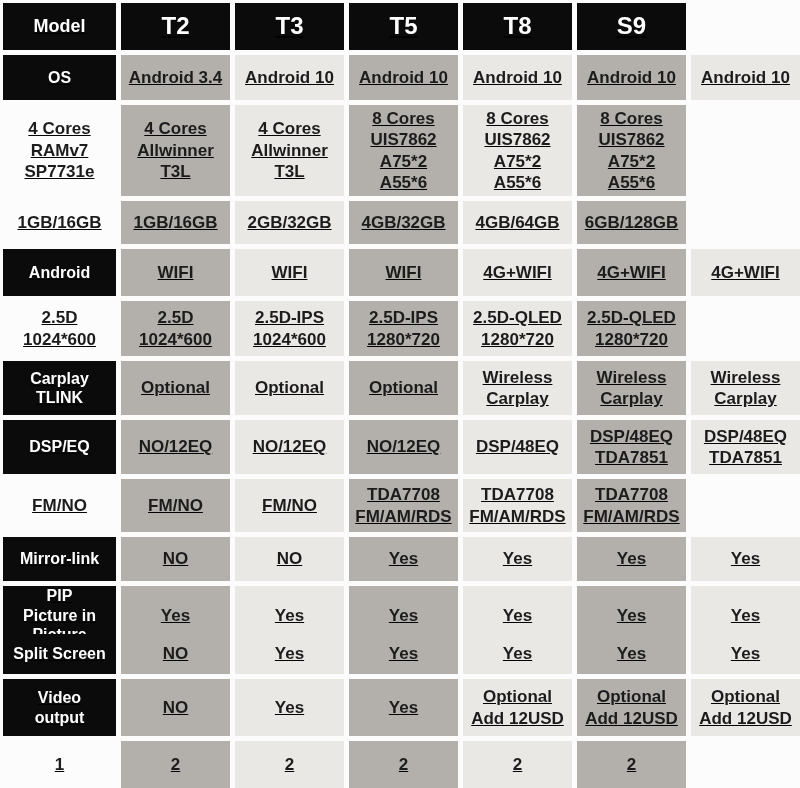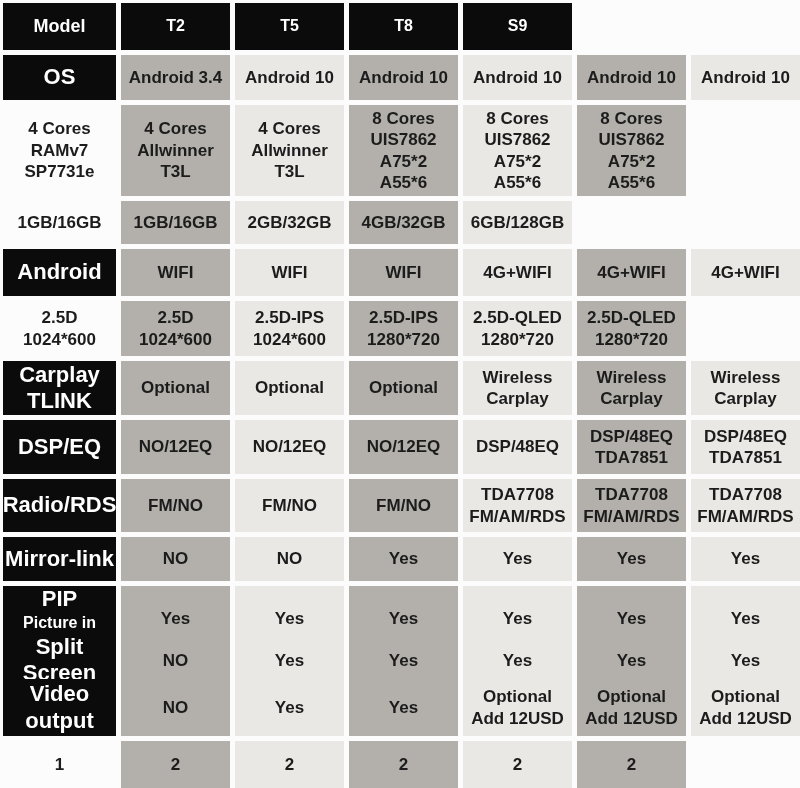--- a/index.html
+++ b/index.html
@@ -17,20 +17,21 @@
     font-family:"Liberation Sans",sans-serif;
     font-weight:bold;
     overflow:hidden;
   }
   .table{
     box-sizing:border-box;
     width:800px;height:788px;
     padding:3px 0 0 3px;
     display:flex;flex-direction:column;
     gap:5px;
+    text-decoration:underline;
   }
   .row{
     display:grid;
     grid-template-columns:113px repeat(6,1fr);
     gap:5px;
     flex-shrink:0;
   }
   
   .table > .row:nth-child(1){height:47px}
   .table > .row:nth-child(2){height:45px}
@@ -57,32 +58,33 @@
     line-height:1.26;
   }
   
   .row > .cell:nth-child(2n){background:var(--dark-cell);}
   .row > .cell:nth-child(2n+3){background:var(--light-cell);}
   
   .row > .cell.label, .row.head > .cell{
     background:var(--black-cell);
     color:var(--header-text);
   }
-  .head .cell{font-size:16px;}
+  .head .cell{font-size:24px;}
   .head .cell.label{font-size:18px;}
-  .label-main{font-size:22px;line-height:1.2;white-space:pre-line;}
+  .label-main{font-size:16px;line-height:1.2;white-space:pre-line;}
   .label-sub{font-size:16px;line-height:1.2;margin-top:1px;}
 </style>
 </head>
 <body>
 
 <div class="table">
   <div class="row head">
     <div class="cell label">Model</div>
     <div class="cell">T2</div>
+    <div class="cell">T3</div>
     <div class="cell">T5</div>
     <div class="cell">T8</div>
     <div class="cell">S9</div>
   </div>
 
   <div class="row">
     <div class="cell label">
       <span class="label-main">OS</span>
       
     </div>
@@ -116,20 +118,21 @@
 UIS7862
 A75*2
 A55*6</div>
   </div>
 
   <div class="row">
     <div class="cell d">1GB/16GB</div>
     <div class="cell d">1GB/16GB</div>
     <div class="cell d">2GB/32GB</div>
     <div class="cell d">4GB/32GB</div>
+    <div class="cell d">4GB/64GB</div>
     <div class="cell d">6GB/128GB</div>
   </div>
 
   <div class="row">
     <div class="cell label">
       <span class="label-main">Android</span>
       
     </div>
     <div class="cell d">WIFI</div>
     <div class="cell d">WIFI</div>
@@ -180,24 +183,20 @@
     <div class="cell d">NO/12EQ</div>
     <div class="cell d">NO/12EQ</div>
     <div class="cell d">DSP/48EQ</div>
     <div class="cell d">DSP/48EQ
 TDA7851</div>
     <div class="cell d">DSP/48EQ
 TDA7851</div>
   </div>
 
   <div class="row">
-    <div class="cell label">
-      <span class="label-main">Radio/RDS</span>
-      
-    </div>
     <div class="cell d">FM/NO</div>
     <div class="cell d">FM/NO</div>
     <div class="cell d">FM/NO</div>
     <div class="cell d">TDA7708
 FM/AM/RDS</div>
     <div class="cell d">TDA7708
 FM/AM/RDS</div>
     <div class="cell d">TDA7708
 FM/AM/RDS</div>
   </div>

